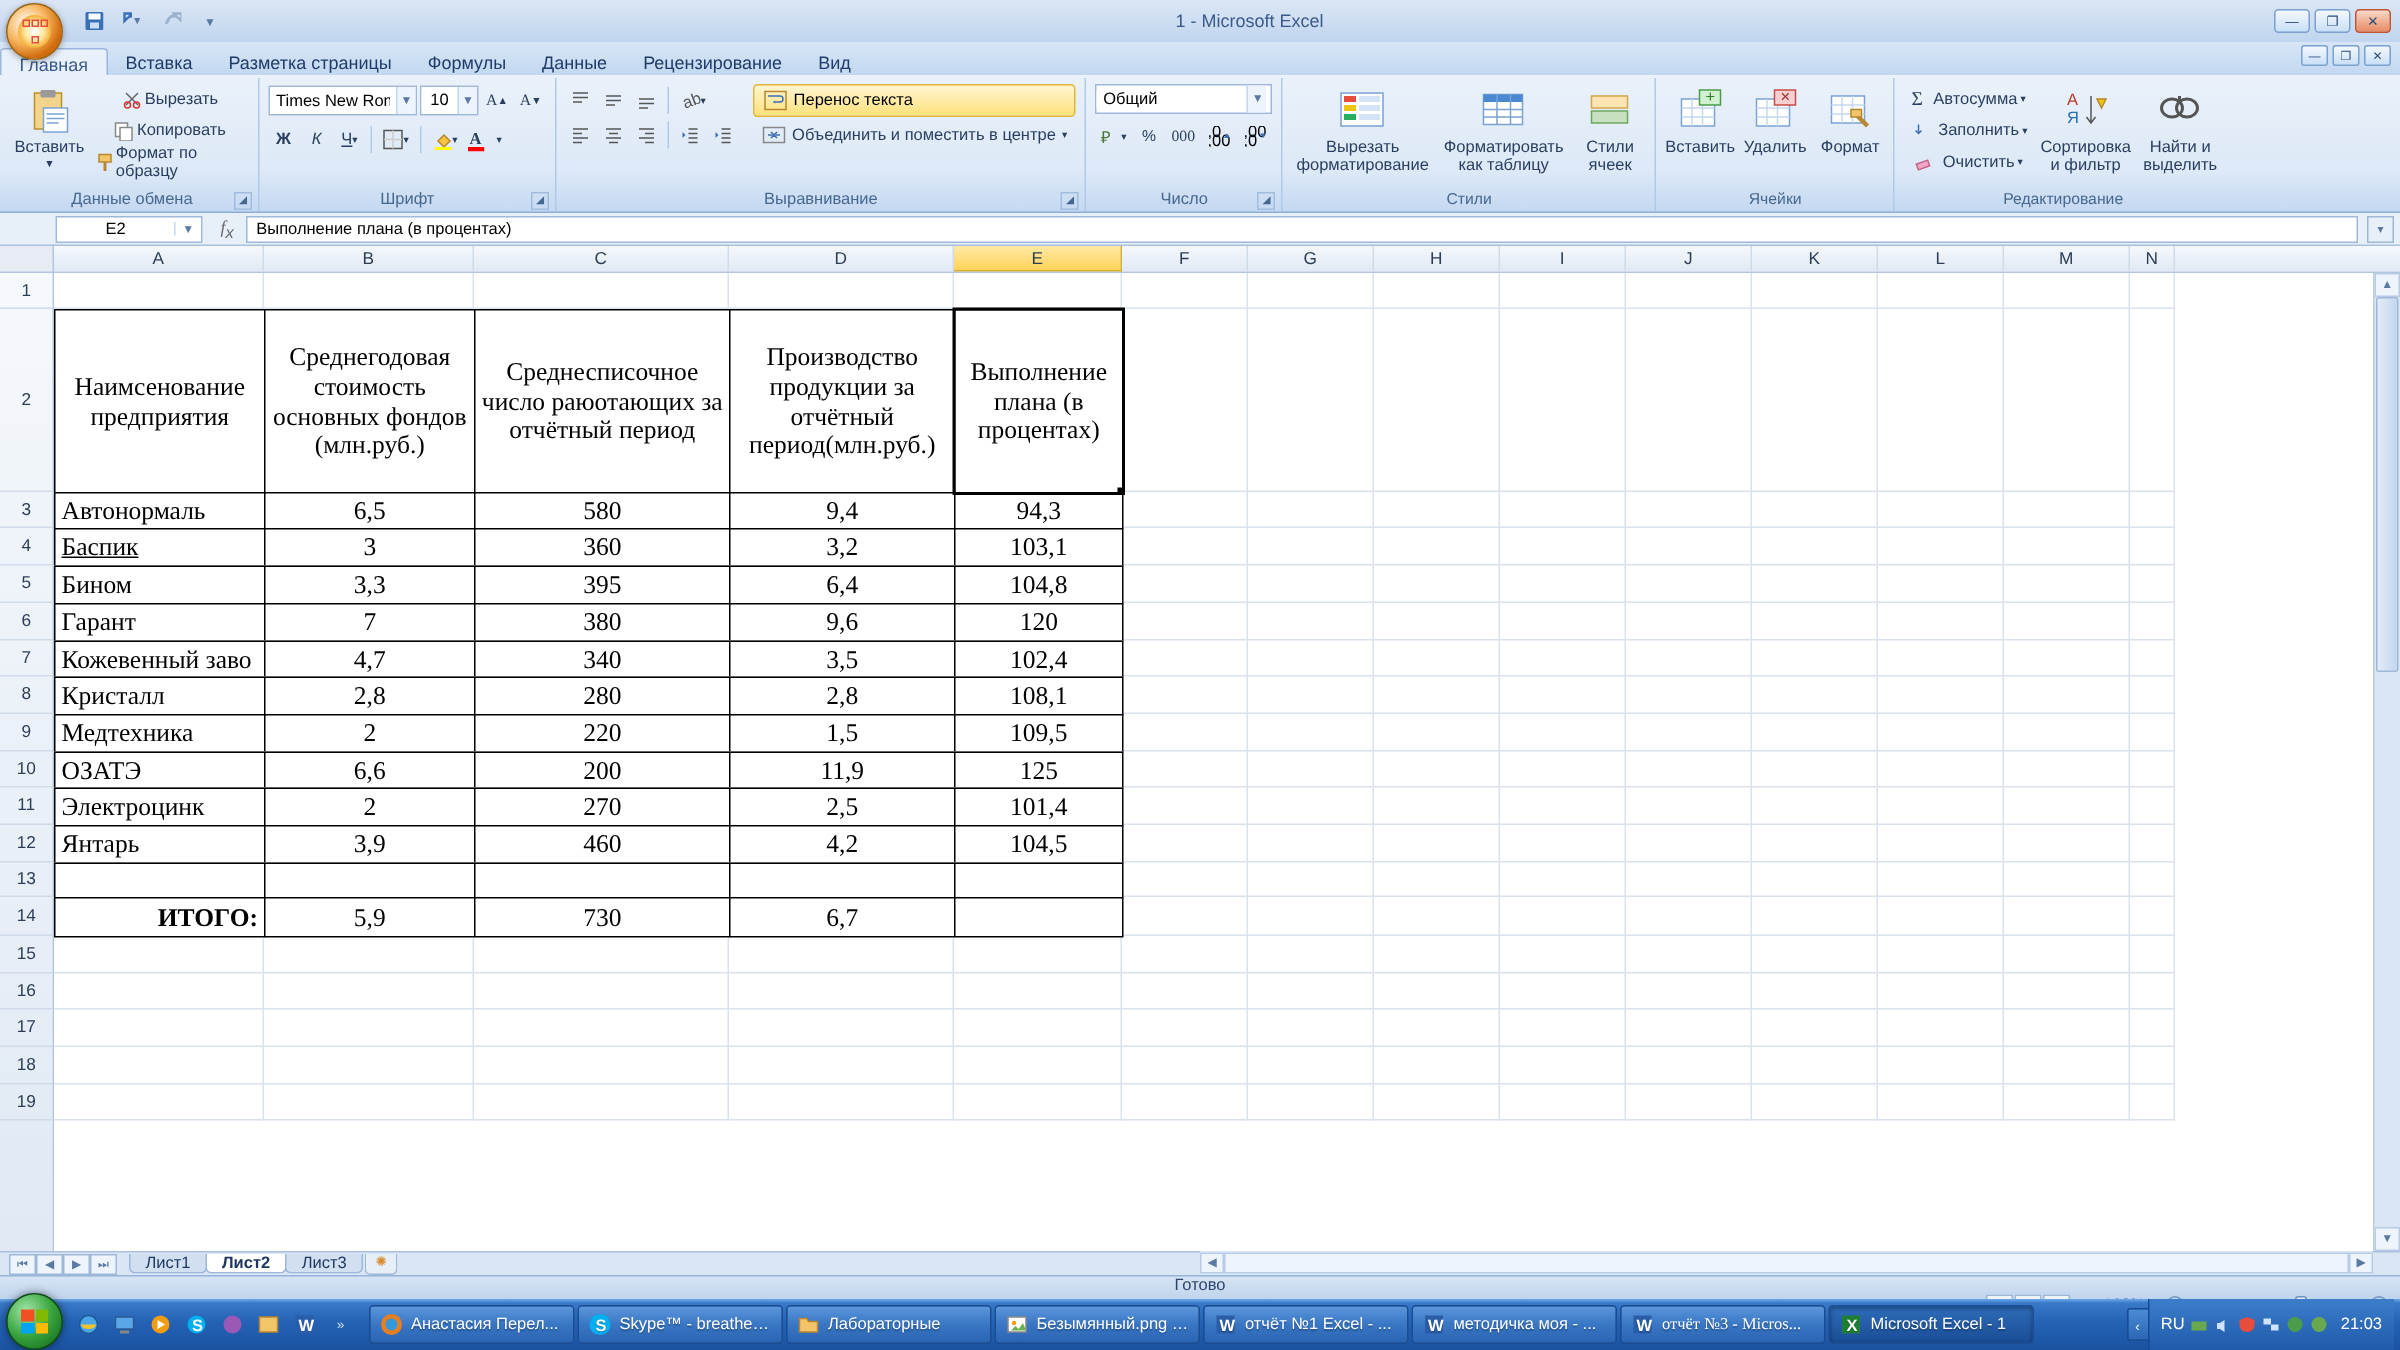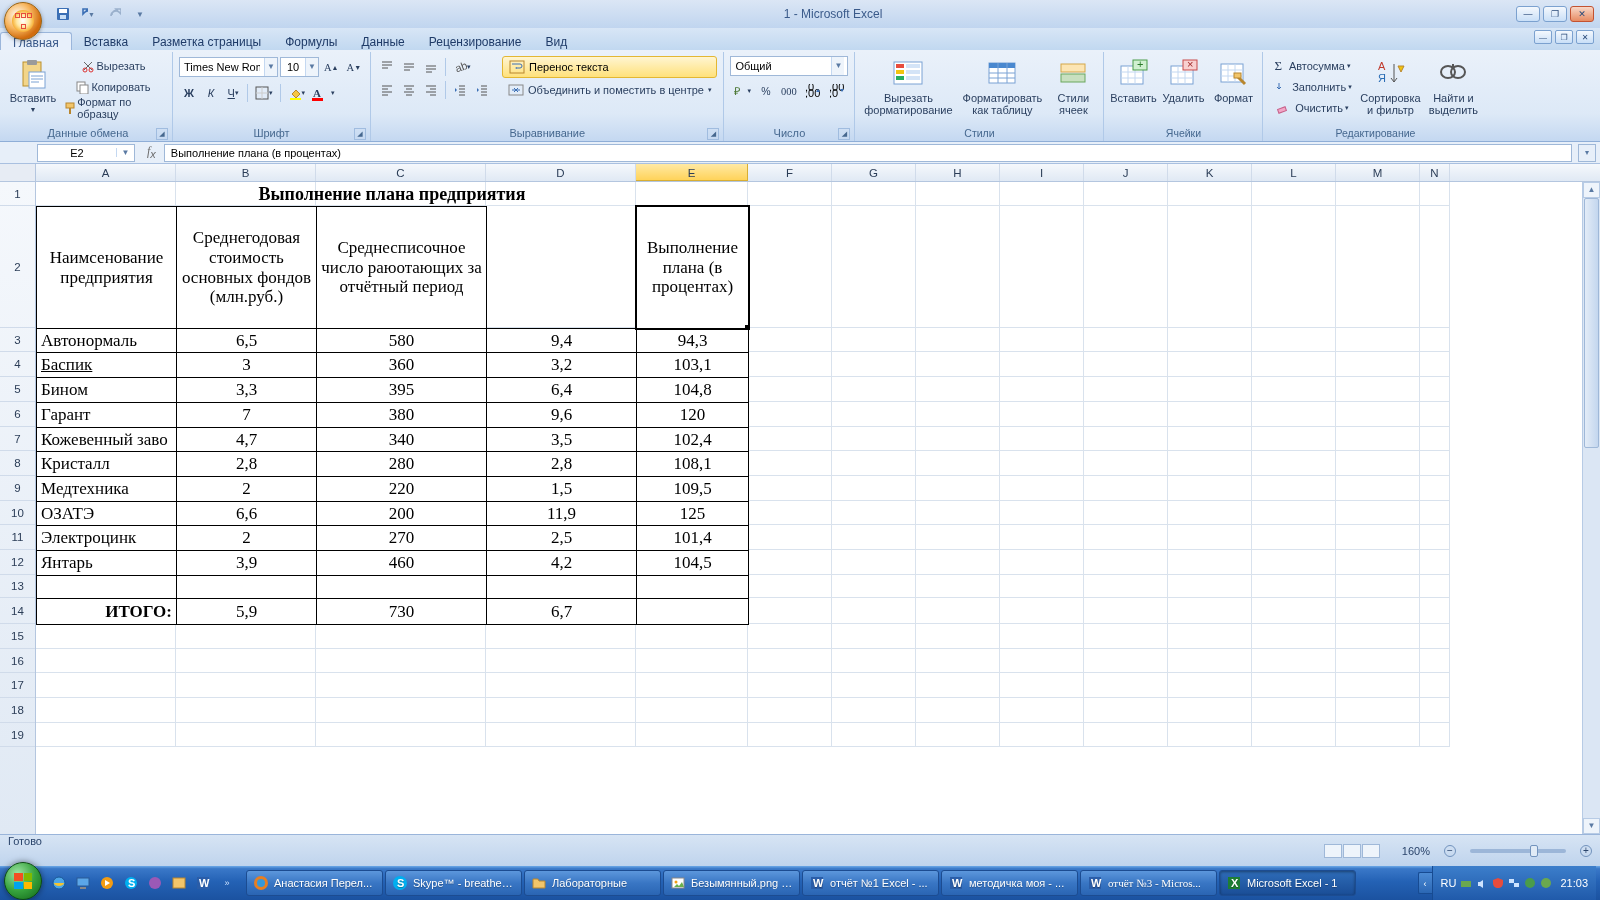--- a/index.html
+++ b/index.html
@@ -77,21 +77,21 @@
 .st-nav div { width: 18px; height: 14px; border: 1px solid #9fb8d8; background: #eef4fb; text-align: center; font-size: 8px; line-height: 12px; color: #5a7aa3; }
 .st-tabs { display: flex; margin-left: 8px; }
 .st-tab { padding: 0 10px; font-size: 11px; background: #d1dff1; border: 1px solid #9bb6db; border-top: none; border-radius: 0 0 4px 4px; margin-right: -1px; color:#1f3862;}
 .st-tab.active { background: #fff; font-weight: bold; }
 .st-new { width: 22px; height: 14px; margin-left: 2px; background: #e6eef8; border: 1px solid #9fb8d8; border-top: none; border-radius: 0 0 4px 4px; text-align:center; font-size:9px; color:#d88a2e;}
 .hscroll { position:absolute; left:50%; right:18px; height:16px; bottom:0; background:#dbe6f4; display:flex; align-items:center;}
 .hscroll-track{flex:1;height:14px;background:#eef4fb;border:1px solid #b7cbe5;}
 .hscroll-arr{width:16px;height:14px;border:1px solid #b7cbe5;background:#eef4fb;text-align:center;font-size:8px;line-height:12px;color:#5a7aa3;}
 
 
-.status-bar { position: absolute; bottom: 34px; left: 0; right: 0; height: 32px; background: linear-gradient(#d7e4f4,#bfd4ed); border-top: 1px solid #9ab5da; display: flex; padding: 0 8px; font-size: 10.5px; color: #2a446b; }
+.status-bar { position: absolute; bottom: 34px; left: 0; right: 0; height: 16px; background: linear-gradient(#d7e4f4,#bfd4ed); border-top: 1px solid #9ab5da; display: flex; align-items: center; padding: 0 8px; font-size: 10.5px; color: #2a446b; flex-direction: column; }
 .zoom-area { margin-left: auto; display: flex; align-items: center; gap: 14px; }
 .view-btns { display:flex; gap:1px; margin-right:8px;}
 .view-btns div{width:18px;height:14px;border:1px solid #9fb8d8;background:#eef4fb;}
 .zoom-slider { width:96px; height:4px; background:#9cb6d8; position:relative; border-radius:2px;}
 .zoom-slider .thumb{width:8px;height:12px;background:#e1ebf6;border:1px solid #7293bd;position:absolute;top:-4px;left:60px;border-radius:2px;}
 .zoom-pm{width:12px;height:12px;border:1px solid #7293bd;border-radius:50%;text-align:center;line-height:10px;font-size:10px;color:#2a446b;}
 
 
 .taskbar { position: absolute; bottom: 0; left: 0; right: 0; height: 34px; background: linear-gradient(180deg,#6ca9e8 0%,#3a78c8 8%,#2462b5 45%,#1b52a0 100%); display: flex; align-items: center; padding: 0 4px; }
 .start-btn { width: 38px; height: 38px; border-radius: 50%; background: radial-gradient(circle at 35% 30%,#9fe6a6,#37a33d 50%,#17701f 90%); margin-top: -4px; border: 1px solid #0d4a12; display:flex;align-items:center;justify-content:center; box-shadow: 0 0 6px rgba(0,0,0,0.5);}
@@ -809,24 +809,24 @@
       <div class="gcell" style="left: 600px; top: 541px; width: 112px; height: 24px;"></div>
       <div class="gcell" style="left: 712px; top: 541px; width: 84px; height: 24px;"></div>
       <div class="gcell" style="left: 796px; top: 541px; width: 84px; height: 24px;"></div>
       <div class="gcell" style="left: 880px; top: 541px; width: 84px; height: 24px;"></div>
       <div class="gcell" style="left: 964px; top: 541px; width: 84px; height: 24px;"></div>
       <div class="gcell" style="left: 1048px; top: 541px; width: 84px; height: 24px;"></div>
       <div class="gcell" style="left: 1132px; top: 541px; width: 84px; height: 24px;"></div>
       <div class="gcell" style="left: 1216px; top: 541px; width: 84px; height: 24px;"></div>
       <div class="gcell" style="left: 1300px; top: 541px; width: 84px; height: 24px;"></div>
       <div class="gcell" style="left: 1384px; top: 541px; width: 30px; height: 24px;"></div>
-      <div class="title-cell" style="left: 0px; top: 0px; width: 712px; height: 24px;">Выполнение плана предприятия</div>
       <div class="tc center" style="left: 0px; top: 24px; width: 141px; height: 123px; white-space: normal; line-height: 1.15;">Наимсенование предприятия</div>
       <div class="tc center" style="left: 140px; top: 24px; width: 141px; height: 123px; white-space: normal; line-height: 1.15;">Среднегодовая стоимость основных фондов (млн.руб.)</div>
       <div class="tc center" style="left: 280px; top: 24px; width: 171px; height: 123px; white-space: normal; line-height: 1.15;">Среднесписочное число раюотающих за отчётный период</div>
+      <div class="tc center" style="left: 450px; top: 24px; width: 151px; height: 123px; white-space: normal; line-height: 1.15;">Производство продукции за отчётный период(млн.руб.)</div>
       <div class="tc center sel-cell" style="left: 600px; top: 24px; width: 113px; height: 123px; white-space: normal; line-height: 1.15;">Выполнение плана (в процентах)</div>
       <div class="sel-handle" style="left: 709px; top: 143px;"></div>
       <div class="tc left" style="left: 0px; top: 146px; width: 141px; height: 25px;">Автонормаль</div>
       <div class="tc center" style="left: 140px; top: 146px; width: 141px; height: 25px;">6,5</div>
       <div class="tc center" style="left: 280px; top: 146px; width: 171px; height: 25px;">580</div>
       <div class="tc center" style="left: 450px; top: 146px; width: 151px; height: 25px;">9,4</div>
       <div class="tc center" style="left: 600px; top: 146px; width: 113px; height: 25px;">94,3</div>
       <div class="tc left" style="left: 0px; top: 170px; width: 141px; height: 26px; text-decoration: underline;">Баспик</div>
       <div class="tc center" style="left: 140px; top: 170px; width: 141px; height: 26px;">3</div>
       <div class="tc center" style="left: 280px; top: 170px; width: 171px; height: 26px;">360</div>

